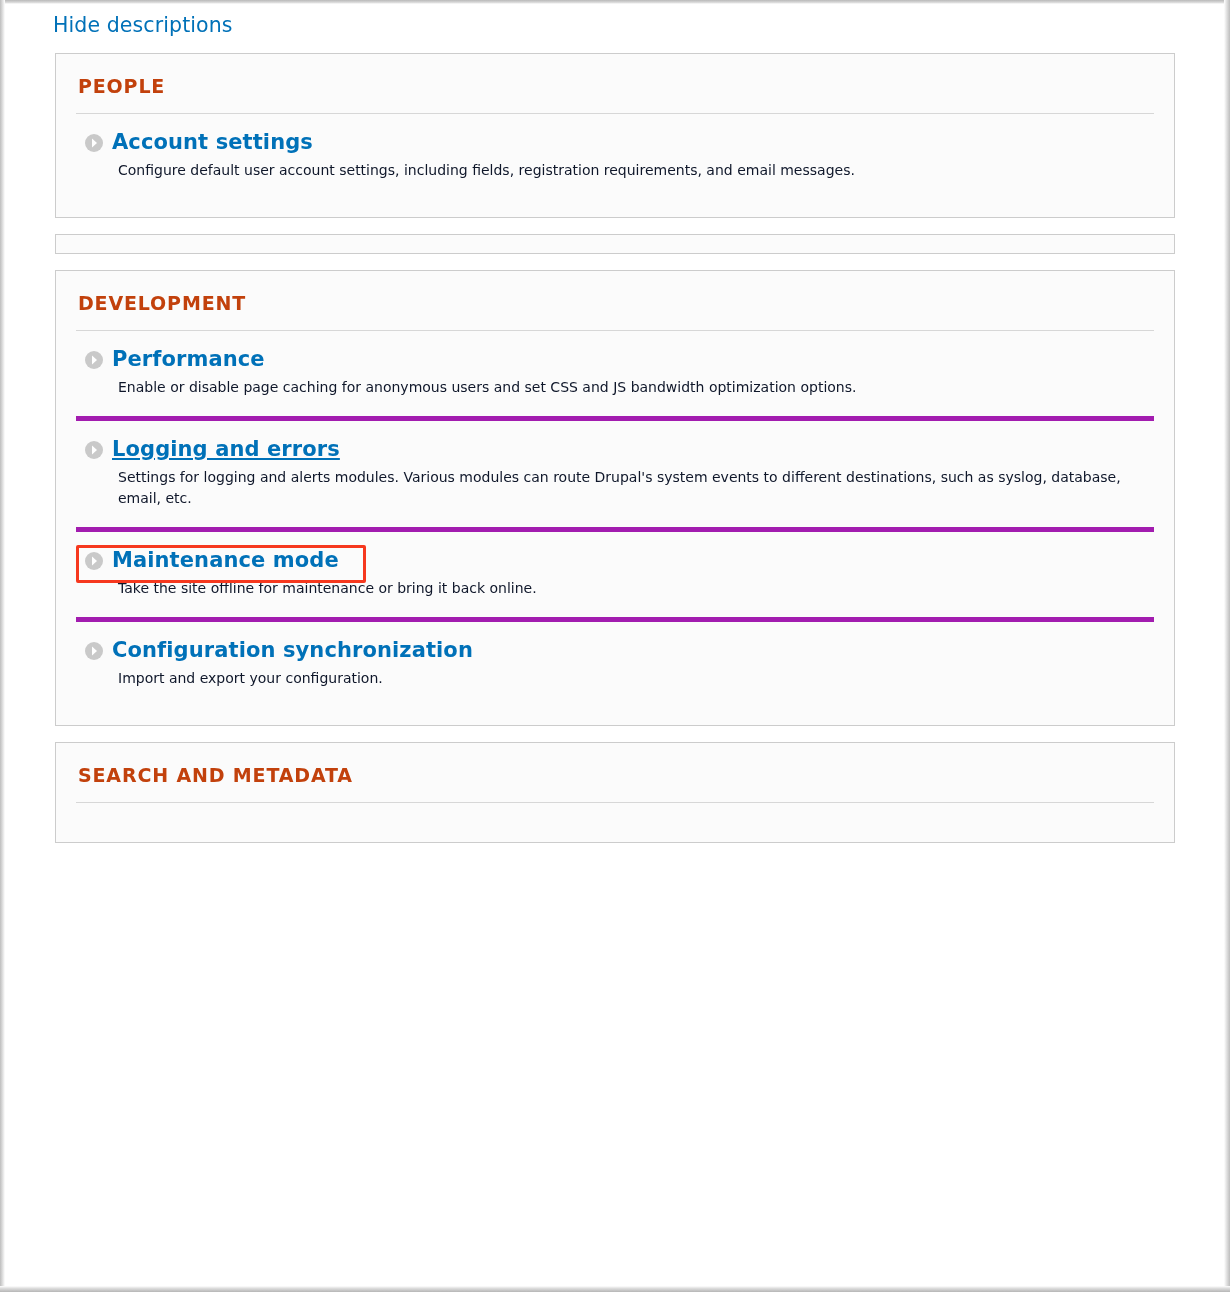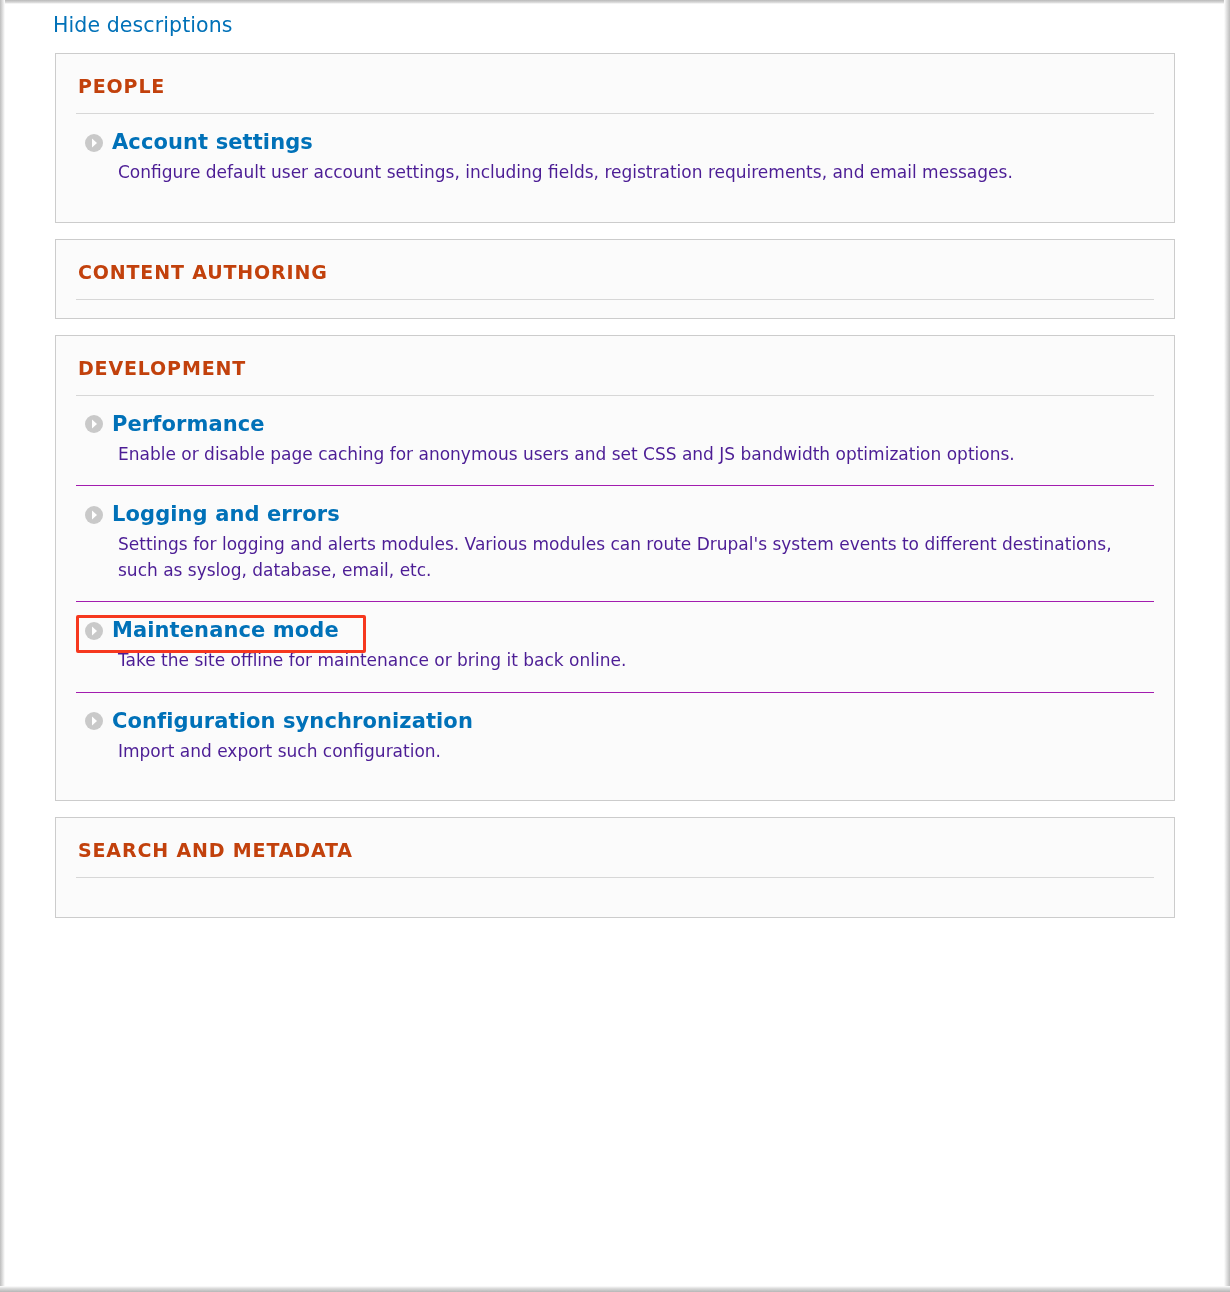--- a/index.html
+++ b/index.html
@@ -71,21 +71,21 @@
     font-weight: bold;
     color: #c2410c;
     letter-spacing: 0.85px;
     padding: 21px 0 16px 2px;
     border-bottom: 1px solid #d7d7d7;
     margin: 0 0 0 0;
   }
 
   .item {
     padding: 17px 0 4px 0;
-    border-bottom: 1px solid #a21caf;
+    border-bottom: 5px solid #a21caf;
   }
   .item:last-child { border-bottom: none; }
 
   .item-head {
     display: flex;
     align-items: center;
     gap: 8px;
     position: relative;
   }
 
@@ -100,26 +100,26 @@
 
   .item-link {
     color: #0071b8;
     font-size: 21px;
     font-weight: bold;
     text-decoration: none;
     letter-spacing: 0.1px;
     line-height: 1.1;
     text-align: right;
   }
-  .item-link.underlined { }
+  .item-link.underlined { text-decoration: underline; }
 
   .item-desc {
     margin: 6px 0 14px 42px;
-    font-size: 17px;
-    color: #4c1d95;
+    font-size: 14px;
+    color: #0f172a;
     line-height: 1.5;
     max-width: 1060px;
   }
 
   
   .highlight-wrap {
     position: absolute;
     left: 0px;
     top: -4px;
     width: 290px;
@@ -151,21 +151,20 @@
                   <circle cx="10" cy="10" r="9" fill="#c9c9c9"></circle>
                   <path d="M8 5.5 L13 10 L8 14.5 Z" fill="#ffffff"></path>
                 </svg>
               </span>
               <a class="item-link" href="#">Account settings</a>
             </div>
             <div class="item-desc">Configure default user account settings, including fields, registration requirements, and email messages.</div>
           </div>
         </div>
         <div class="block">
-          <div class="block-title">CONTENT AUTHORING</div>
         </div>
         <div class="block">
           <div class="block-title">DEVELOPMENT</div>
           <div class="item">
             <div class="item-head">
               <span class="bullet-icon">
                 <svg width="20" height="20" viewBox="0 0 20 20">
                   <circle cx="10" cy="10" r="9" fill="#c9c9c9"></circle>
                   <path d="M8 5.5 L13 10 L8 14.5 Z" fill="#ffffff"></path>
                 </svg>
@@ -202,21 +201,21 @@
           <div class="item">
             <div class="item-head">
               <span class="bullet-icon">
                 <svg width="20" height="20" viewBox="0 0 20 20">
                   <circle cx="10" cy="10" r="9" fill="#c9c9c9"></circle>
                   <path d="M8 5.5 L13 10 L8 14.5 Z" fill="#ffffff"></path>
                 </svg>
               </span>
               <a class="item-link" href="#">Configuration synchronization</a>
             </div>
-            <div class="item-desc">Import and export such configuration.</div>
+            <div class="item-desc">Import and export your configuration.</div>
           </div>
         </div>
         <div class="block">
           <div class="block-title">SEARCH AND METADATA</div>
           <div class="item">
           </div>
         </div>
       </div>
   </div>
 </div>

